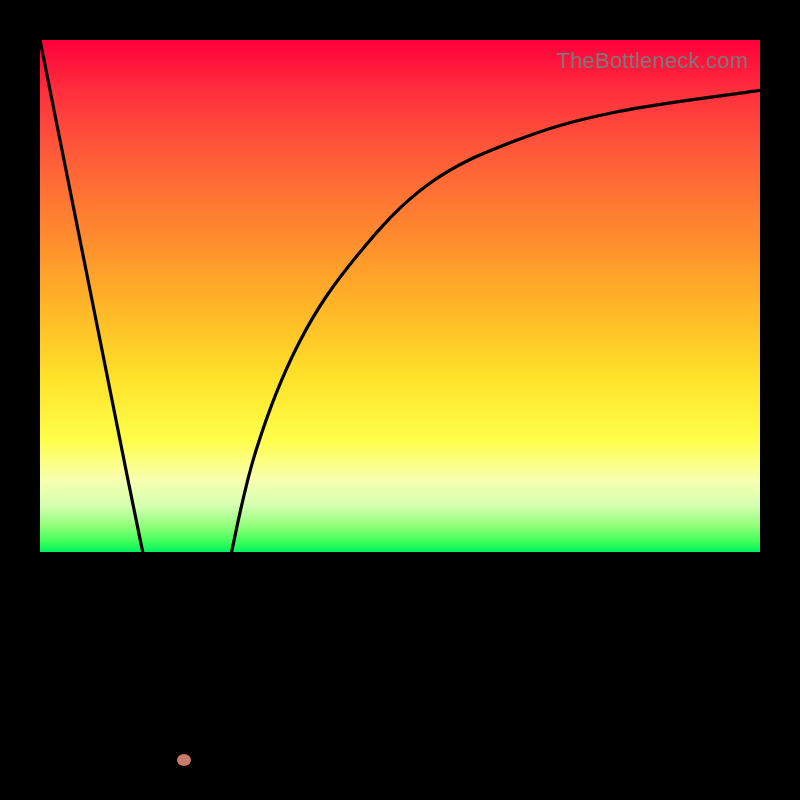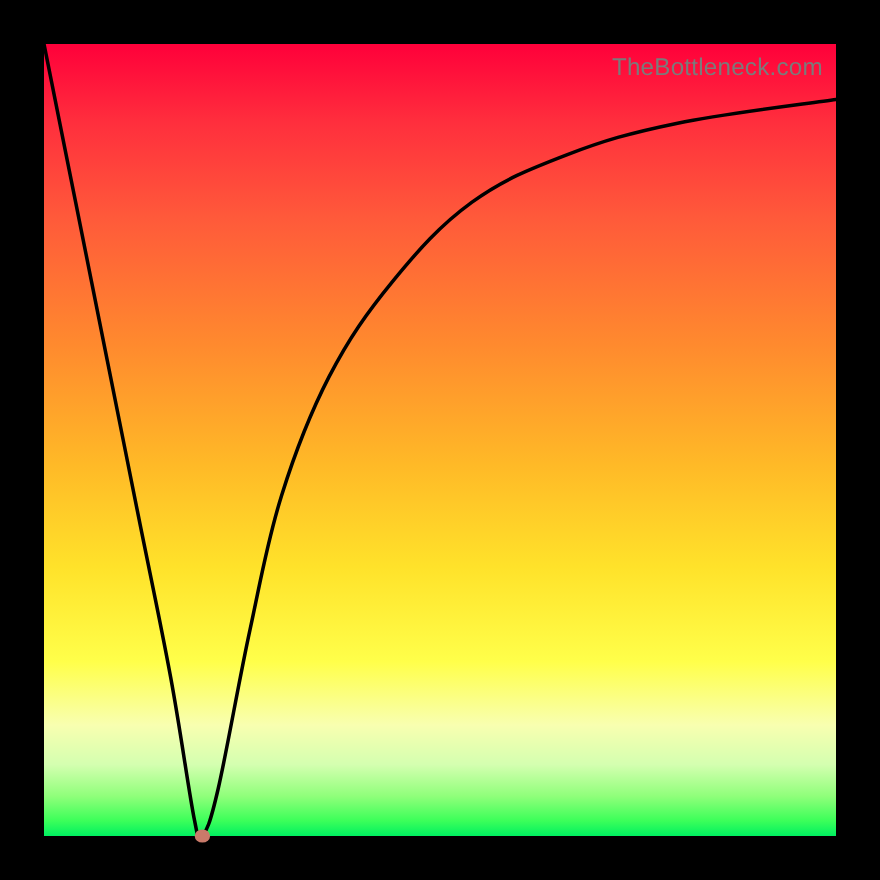--- a/index.html
+++ b/index.html
@@ -15,21 +15,21 @@
     position: relative;
     width: 800px;
     height: 800px;
     background: #000;
   }
   .plot-area {
     position: absolute;
     left: 40px;
     top: 40px;
     width: 720px;
-    height: 720px;
+    height: 512px;
     
     background: linear-gradient(
       to bottom,
       #ff003a 0%,
       #ff2f3d 10%,
       #ff5a3a 22%,
       #ff8a2e 38%,
       #ffb927 53%,
       #ffe22a 66%,
       #ffff4a 78%,

